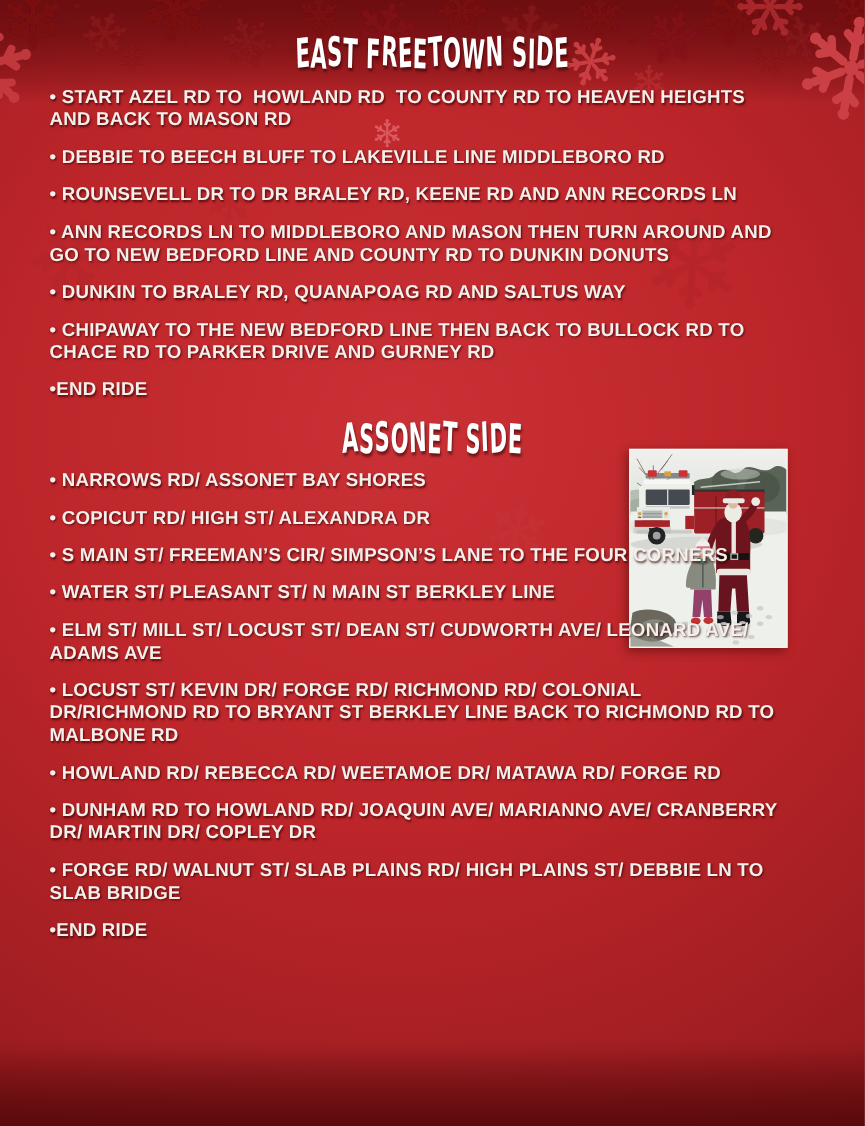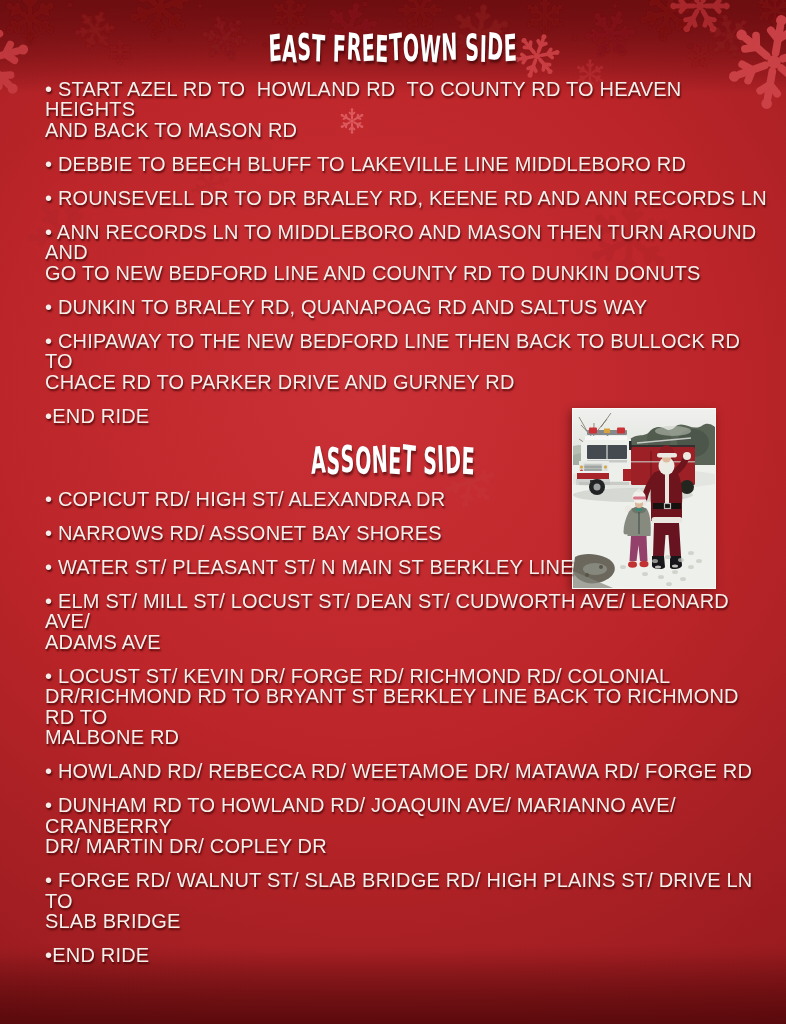--- a/index.html
+++ b/index.html
@@ -20,23 +20,24 @@
     font-size:37px; line-height:1.16; letter-spacing:1px;
     transform:scaleX(.52);
     text-shadow:2px 3px 3px rgba(42,0,2,.55), 0 0 1px rgba(30,0,0,.35);
     white-space:nowrap;
   }
   h1#as-title{margin:11px 0 6px;}
   .fl{display:inline-block;}
   .items{padding:0 18px 0 45px;}
   p.item{
     margin:0 0 13.5px 0;
-    font-size:20px; line-height:20.5px; letter-spacing:.2px;
+    font-size:17px; line-height:20.5px; letter-spacing:.2px;
     color:#f4efeb; white-space:pre-wrap;
     text-shadow:1px 1.5px 2px rgba(52,0,0,.75);
+    font-weight:bold;
   }
   figure.photo{
     position:absolute; left:572px; top:408px; width:142px; height:179px;
     margin:0; z-index:2; background:#eef0eb;
     border:1px solid rgba(250,250,248,.85);
     box-shadow:-2px 3px 9px rgba(40,0,0,.45);
   }
   figure.photo svg{display:block; width:100%; height:100%;}
 </style>
 </head>
@@ -295,30 +296,31 @@
         <p class="item">• DUNKIN TO BRALEY RD, QUANAPOAG RD AND SALTUS WAY</p>
         <p class="item">• CHIPAWAY TO THE NEW BEDFORD LINE THEN BACK TO BULLOCK RD TO
 CHACE RD TO PARKER DRIVE AND GURNEY RD</p>
         <p class="item">•END RIDE</p>
       </div>
     </section>
 
     <section>
       <h1 id="as-title" class="festive"><span class="fl" style="transform: rotate(-3.5deg) translateY(0px);">A</span><span class="fl" style="transform: rotate(2.5deg) translateY(1px);">S</span><span class="fl" style="transform: rotate(-2deg) translateY(-1px);">S</span><span class="fl" style="transform: rotate(3deg) translateY(0.5px);">O</span><span class="fl" style="transform: rotate(-3deg) translateY(-0.5px);">N</span><span class="fl" style="transform: rotate(2deg) translateY(1px);">E</span><span class="fl" style="transform: rotate(4deg) translateY(-1px);">T</span><span class="fl" style="transform: rotate(-2.5deg) translateY(0px);">&nbsp;</span><span class="fl" style="transform: rotate(2deg) translateY(1px);">S</span><span class="fl" style="transform: rotate(-4deg) translateY(-1px);">I</span><span class="fl" style="transform: rotate(-3.5deg) translateY(0px);">D</span><span class="fl" style="transform: rotate(2.5deg) translateY(1px);">E</span></h1>
       <div class="items">
+        <p class="item">• NARROWS RD/ ASSONET BAY SHORES</p>
         <p class="item">• COPICUT RD/ HIGH ST/ ALEXANDRA DR</p>
-        <p class="item">• NARROWS RD/ ASSONET BAY SHORES</p>
+        <p class="item">• S MAIN ST/ FREEMAN’S CIR/ SIMPSON’S LANE TO THE FOUR CORNERS</p>
         <p class="item">• WATER ST/ PLEASANT ST/ N MAIN ST BERKLEY LINE</p>
         <p class="item">• ELM ST/ MILL ST/ LOCUST ST/ DEAN ST/ CUDWORTH AVE/ LEONARD AVE/
 ADAMS AVE</p>
         <p class="item">• LOCUST ST/ KEVIN DR/ FORGE RD/ RICHMOND RD/ COLONIAL
 DR/RICHMOND RD TO BRYANT ST BERKLEY LINE BACK TO RICHMOND RD TO
 MALBONE RD</p>
         <p class="item">• HOWLAND RD/ REBECCA RD/ WEETAMOE DR/ MATAWA RD/ FORGE RD</p>
         <p class="item">• DUNHAM RD TO HOWLAND RD/ JOAQUIN AVE/ MARIANNO AVE/ CRANBERRY
 DR/ MARTIN DR/ COPLEY DR</p>
-        <p class="item">• FORGE RD/ WALNUT ST/ SLAB BRIDGE RD/ HIGH PLAINS ST/ DRIVE LN TO
+        <p class="item">• FORGE RD/ WALNUT ST/ SLAB PLAINS RD/ HIGH PLAINS ST/ DEBBIE LN TO
 SLAB BRIDGE</p>
         <p class="item">•END RIDE</p>
       </div>
     </section>
   </div>
 </div>
 
 </body></html>

